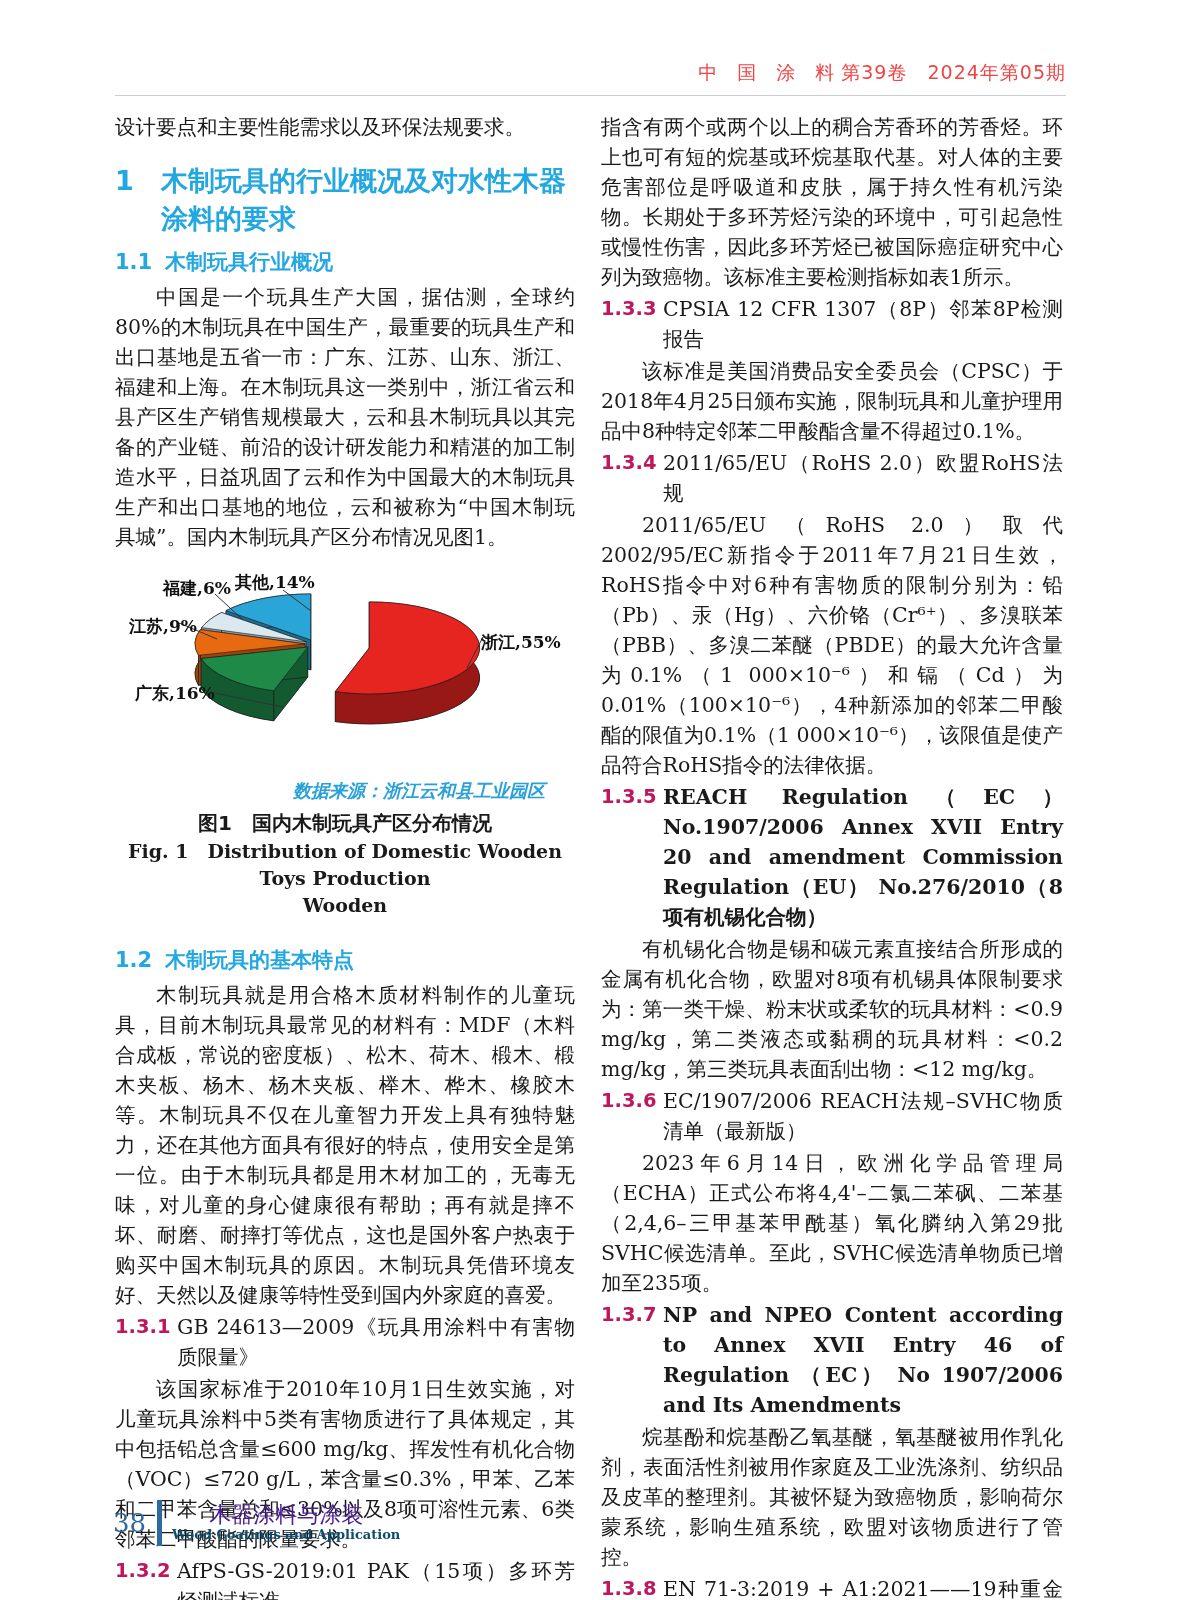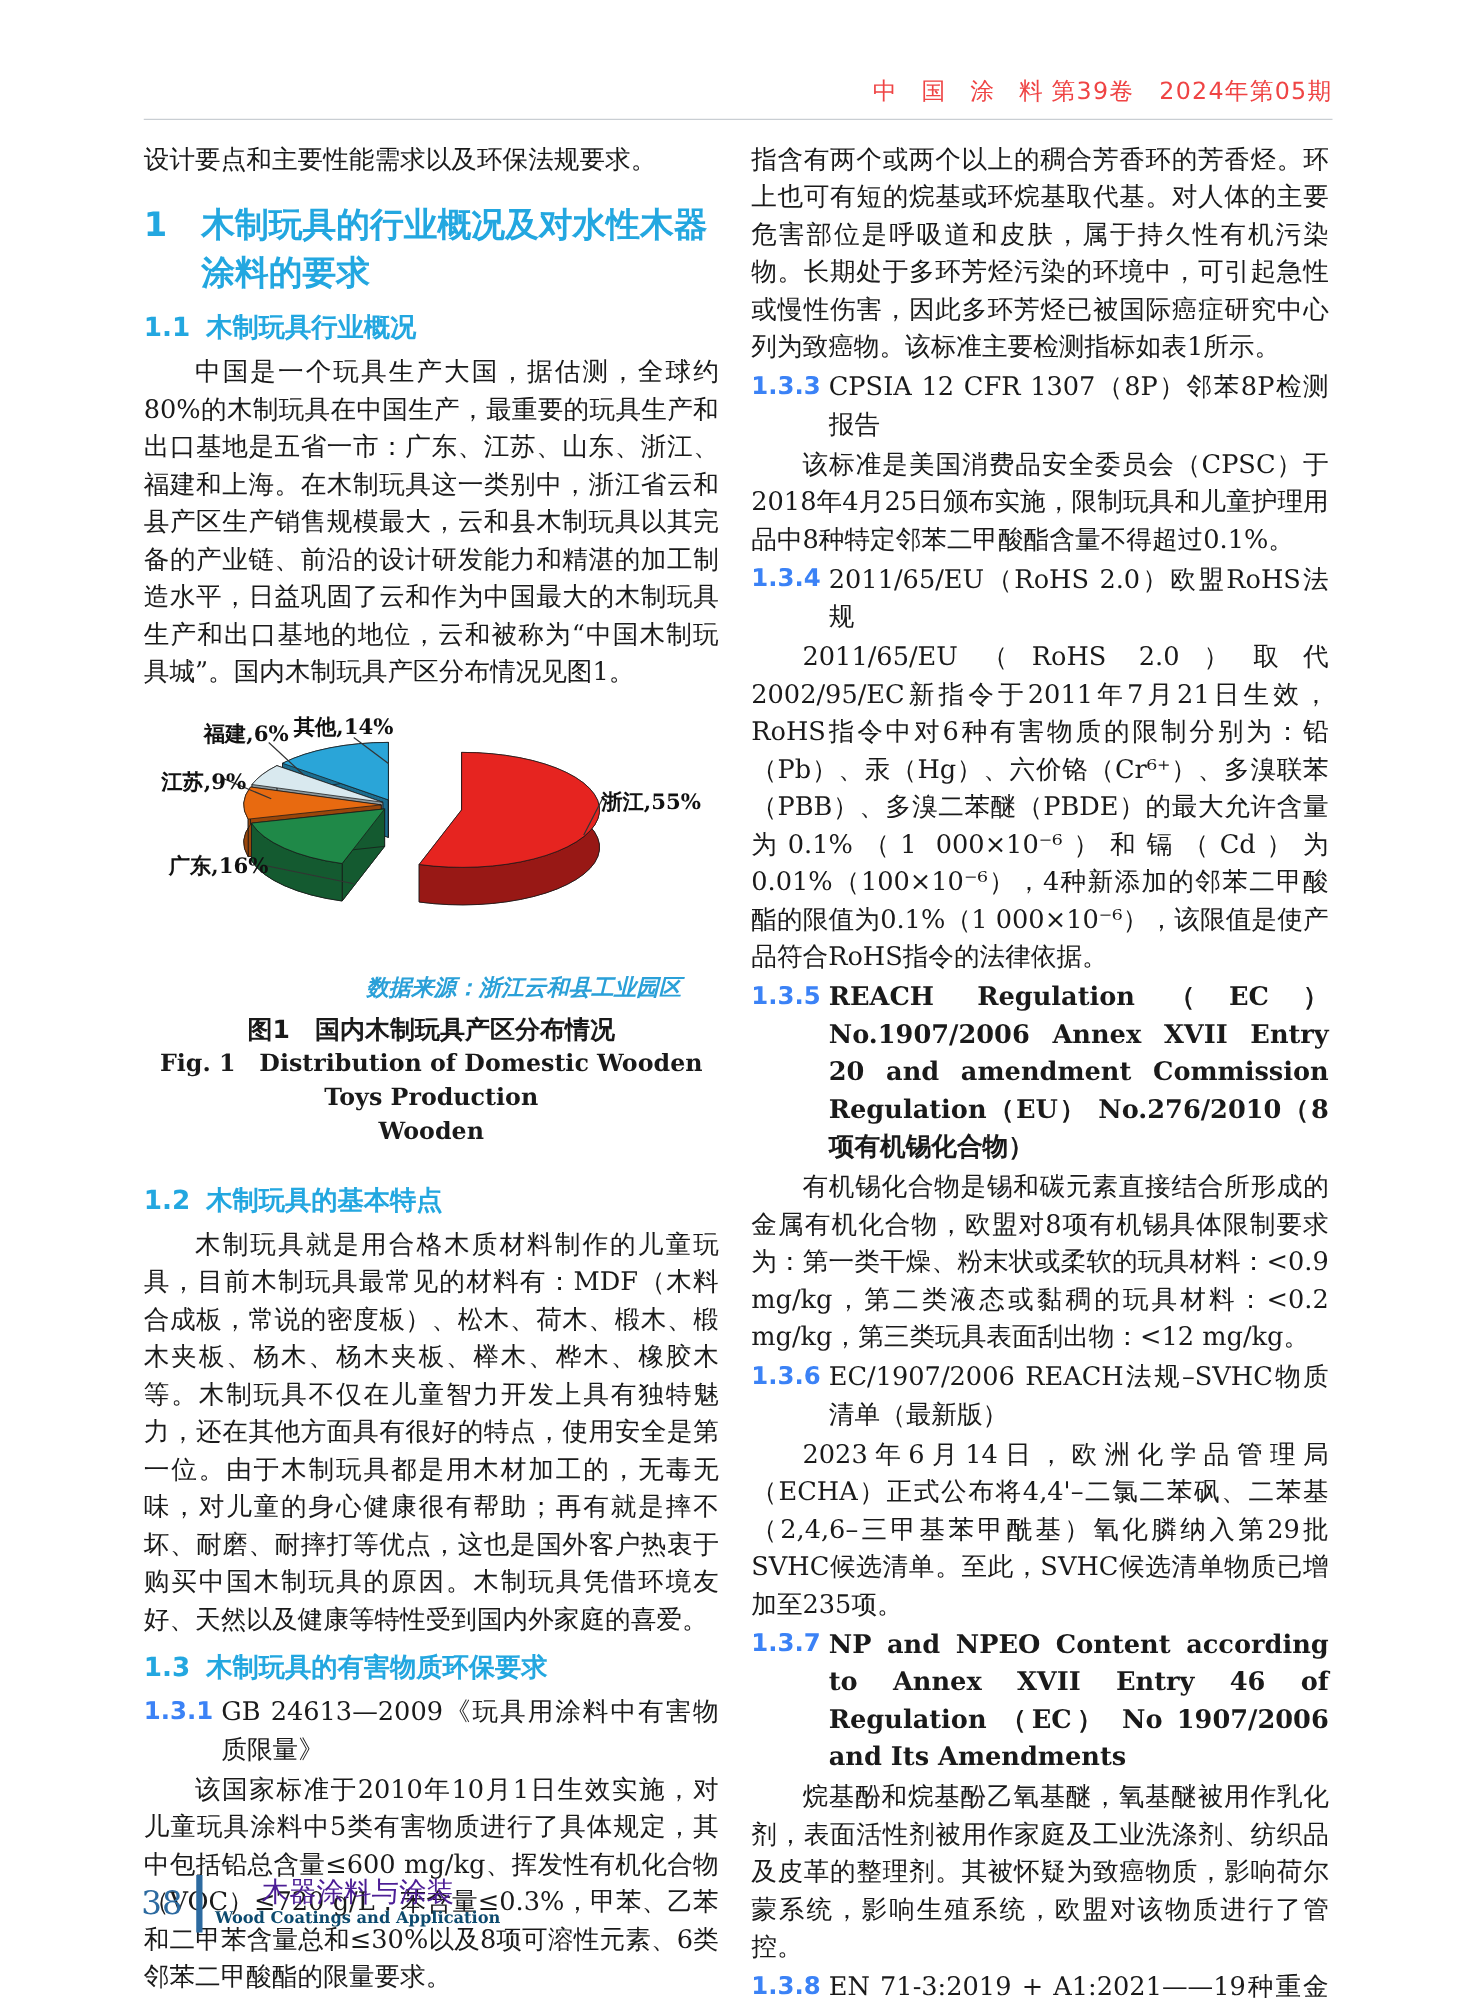--- a/index.html
+++ b/index.html
@@ -25,21 +25,21 @@
   p{margin:0;text-align:justify;}
   p.ind{text-indent:2em;}
   
   .h1{display:flex;color:#23a7e0;font-family:"DejaVu Sans","Liberation Sans",sans-serif;
       font-weight:bold;font-size:27px;line-height:38px;margin:20px 0 8px;}
   .h1 .num{width:46px;flex:none;}
   .h2{display:flex;color:#23a7e0;font-family:"DejaVu Sans","Liberation Sans",sans-serif;
       font-weight:bold;font-size:21px;line-height:30px;margin:9px 0 5px;}
   .h2 .num{width:50px;flex:none;}
   .h3{display:flex;margin:2px 0;}
-  .h3 .num{width:62px;flex:none;color:#3b82f6;
+  .h3 .num{width:62px;flex:none;color:#be185d;
       font-family:"DejaVu Sans","Liberation Sans",sans-serif;font-weight:bold;font-size:19.5px;}
   .h3 .title{flex:1;text-align:justify;}
   .h3.en .title{font-weight:bold;}
   
   .chart-box{position:relative;height:212px;margin:14px 0 0;}
   .chart-box svg{position:absolute;left:0;top:0;}
   .pie-label{position:absolute;font-size:17px;font-weight:600;white-space:nowrap;color:#111;}
   .chart-source{text-align:right;padding-right:30px;color:#2aa0d8;font-weight:bold;
       font-style:italic;font-size:18px;line-height:26px;}
   .caption-zh{text-align:center;font-family:"DejaVu Sans","Liberation Sans",sans-serif;
@@ -123,24 +123,20 @@
   <div class="caption-zh">图1　国内木制玩具产区分布情况</div>
   <div class="caption-en">Fig. 1　Distribution of Domestic Wooden Toys Production</div>
   <div class="caption-en">Wooden</div>
 
   <div class="h2" style="margin-top:26px">
     <span class="num">1.2</span>
     <span class="title">木制玩具的基本特点</span>
   </div>
   <p class="ind">木制玩具就是用合格木质材料制作的儿童玩具，目前木制玩具最常见的材料有：MDF（木料合成板，常说的密度板）、松木、荷木、椴木、椴木夹板、杨木、杨木夹板、榉木、桦木、橡胶木等。木制玩具不仅在儿童智力开发上具有独特魅力，还在其他方面具有很好的特点，使用安全是第一位。由于木制玩具都是用木材加工的，无毒无味，对儿童的身心健康很有帮助；再有就是摔不坏、耐磨、耐摔打等优点，这也是国外客户热衷于购买中国木制玩具的原因。木制玩具凭借环境友好、天然以及健康等特性受到国内外家庭的喜爱。</p>
 
-  <div class="h2">
-    <span class="num">1.3</span>
-    <span class="title">木制玩具的有害物质环保要求</span>
-  </div>
 
   <div class="h3">
     <span class="num">1.3.1</span>
     <span class="title">GB 24613—2009《玩具用涂料中有害物质限量》</span>
   </div>
   <p class="ind">该国家标准于2010年10月1日生效实施，对儿童玩具涂料中5类有害物质进行了具体规定，其中包括铅总含量≤600 mg/kg、挥发性有机化合物（VOC）≤720 g/L，苯含量≤0.3%，甲苯、乙苯和二甲苯含量总和≤30%以及8项可溶性元素、6类邻苯二甲酸酯的限量要求。</p>
 
   <div class="h3">
     <span class="num">1.3.2</span>
     <span class="title">AfPS-GS-2019:01 PAK（15项）多环芳烃测试标准</span>

